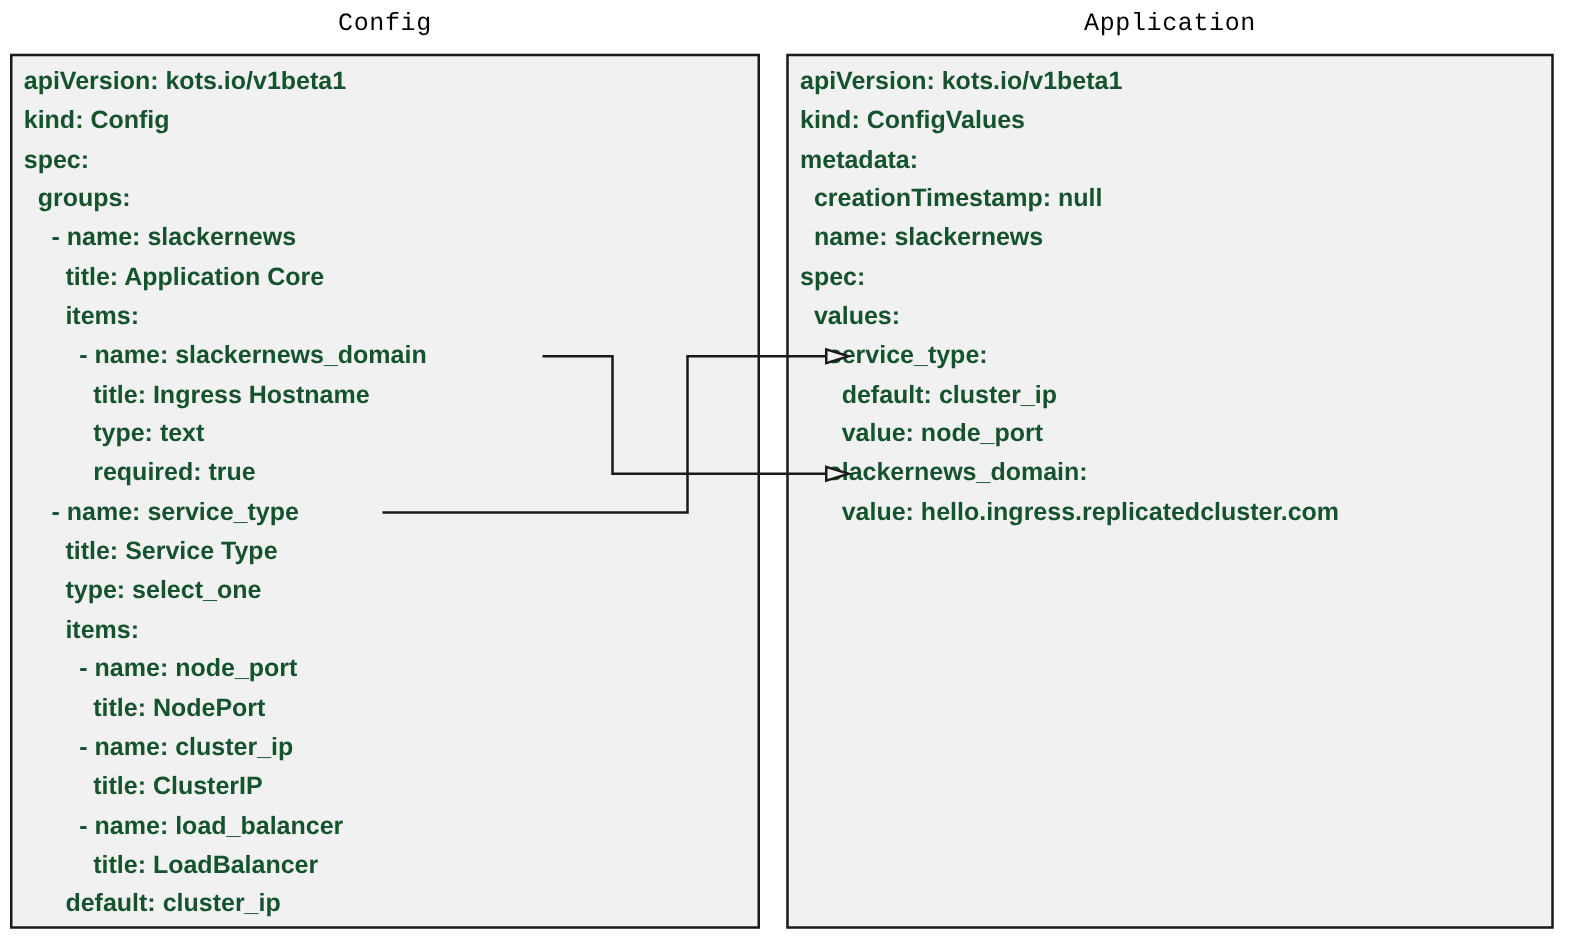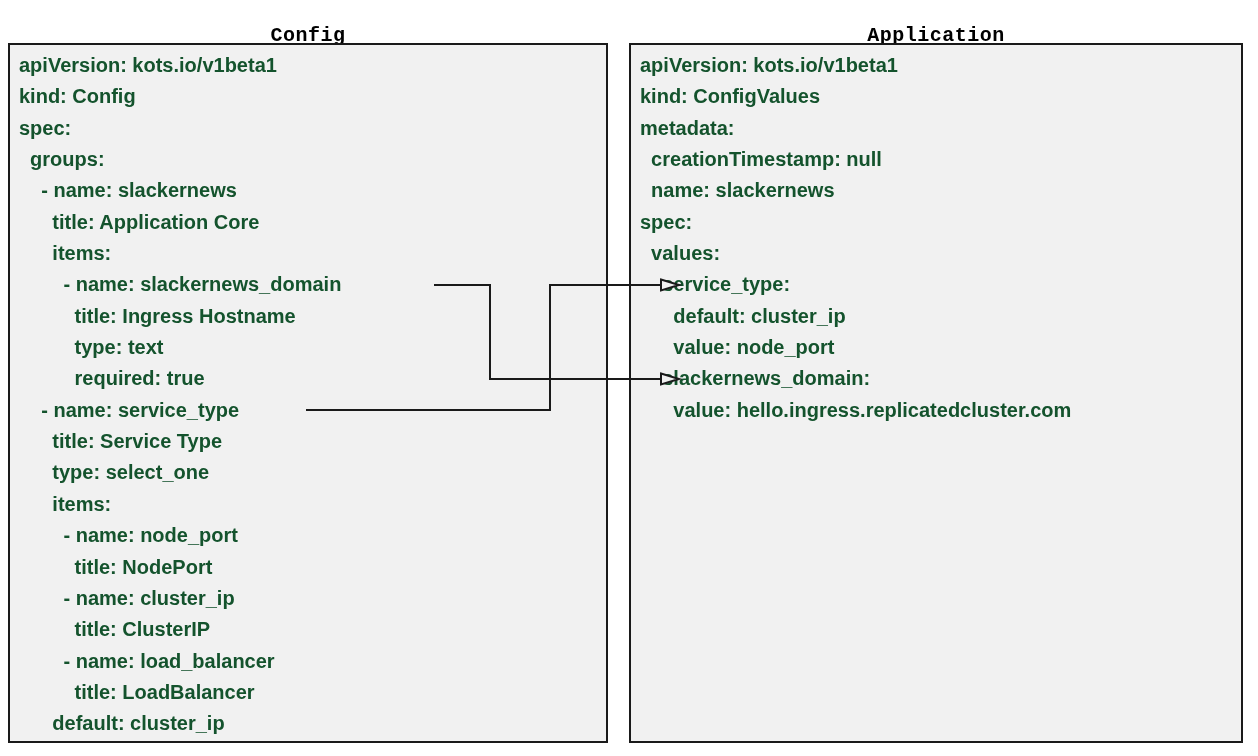--- a/index.html
+++ b/index.html
@@ -10,25 +10,25 @@
   .canvas {
     position: relative;
     width: 1258px;
     height: 756px;
     background: #ffffff;
     font-family: "Liberation Mono", "DejaVu Sans Mono", monospace;
     overflow: hidden;
   }
   .panel-title {
     position: absolute;
-    top: 23px;
+    top: 7px;
     height: 26px;
     line-height: 26px;
     text-align: center;
-    font-weight: bold;
+    font-weight: normal;
     font-size: 20px;
     color: #000000;
     letter-spacing: 0.5px;
   }
   .panel-title.left  { left: 8px;   width: 600px; }
   .panel-title.right { left: 629px; width: 614px; }
   .yaml-panel {
     position: absolute;
     top: 43px;
     height: 700px;

